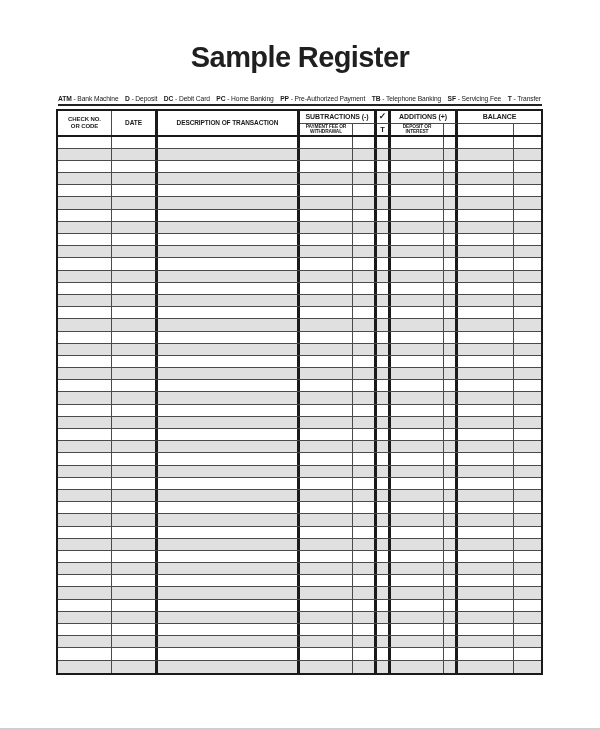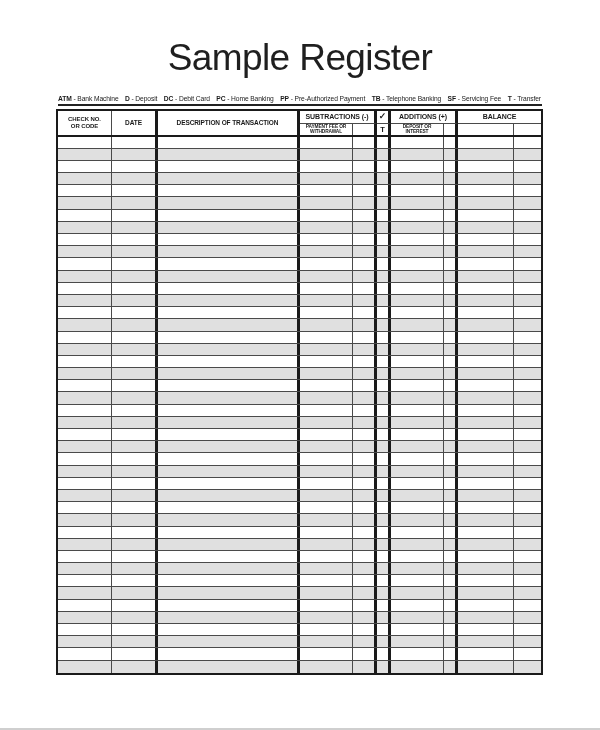--- a/index.html
+++ b/index.html
@@ -9,21 +9,21 @@
     --bd:#1a1a1a;            
     --bg:#4a4a4a;            
     --row-alt:#e0e0e0;       
     --vt:1.3px solid var(--bg);   
     --vh:3px solid var(--bd);     
     --cols:54px 46px 142px 53px 24px 14px 53px 14px 56px 1fr;
   }
   .page{position:absolute;inset:0;}
   .title{
     position:absolute;top:43px;left:0;width:600px;margin:0;
-    text-align:center;font-size:37px;line-height:29px;font-weight:400;
+    text-align:center;font-size:29px;line-height:29px;font-weight:700;
     letter-spacing:-0.6px;color:#1f1f1f;
   }
   .legend{
     position:absolute;top:94px;left:58px;width:483px;
     display:flex;justify-content:space-between;align-items:baseline;
     font-size:6.7px;line-height:9px;white-space:nowrap;letter-spacing:-0.1px;
   }
   .legend b{font-weight:700;}
   .legend-rule{
     position:absolute;top:104px;left:58px;width:484px;height:2px;background:#222222;

